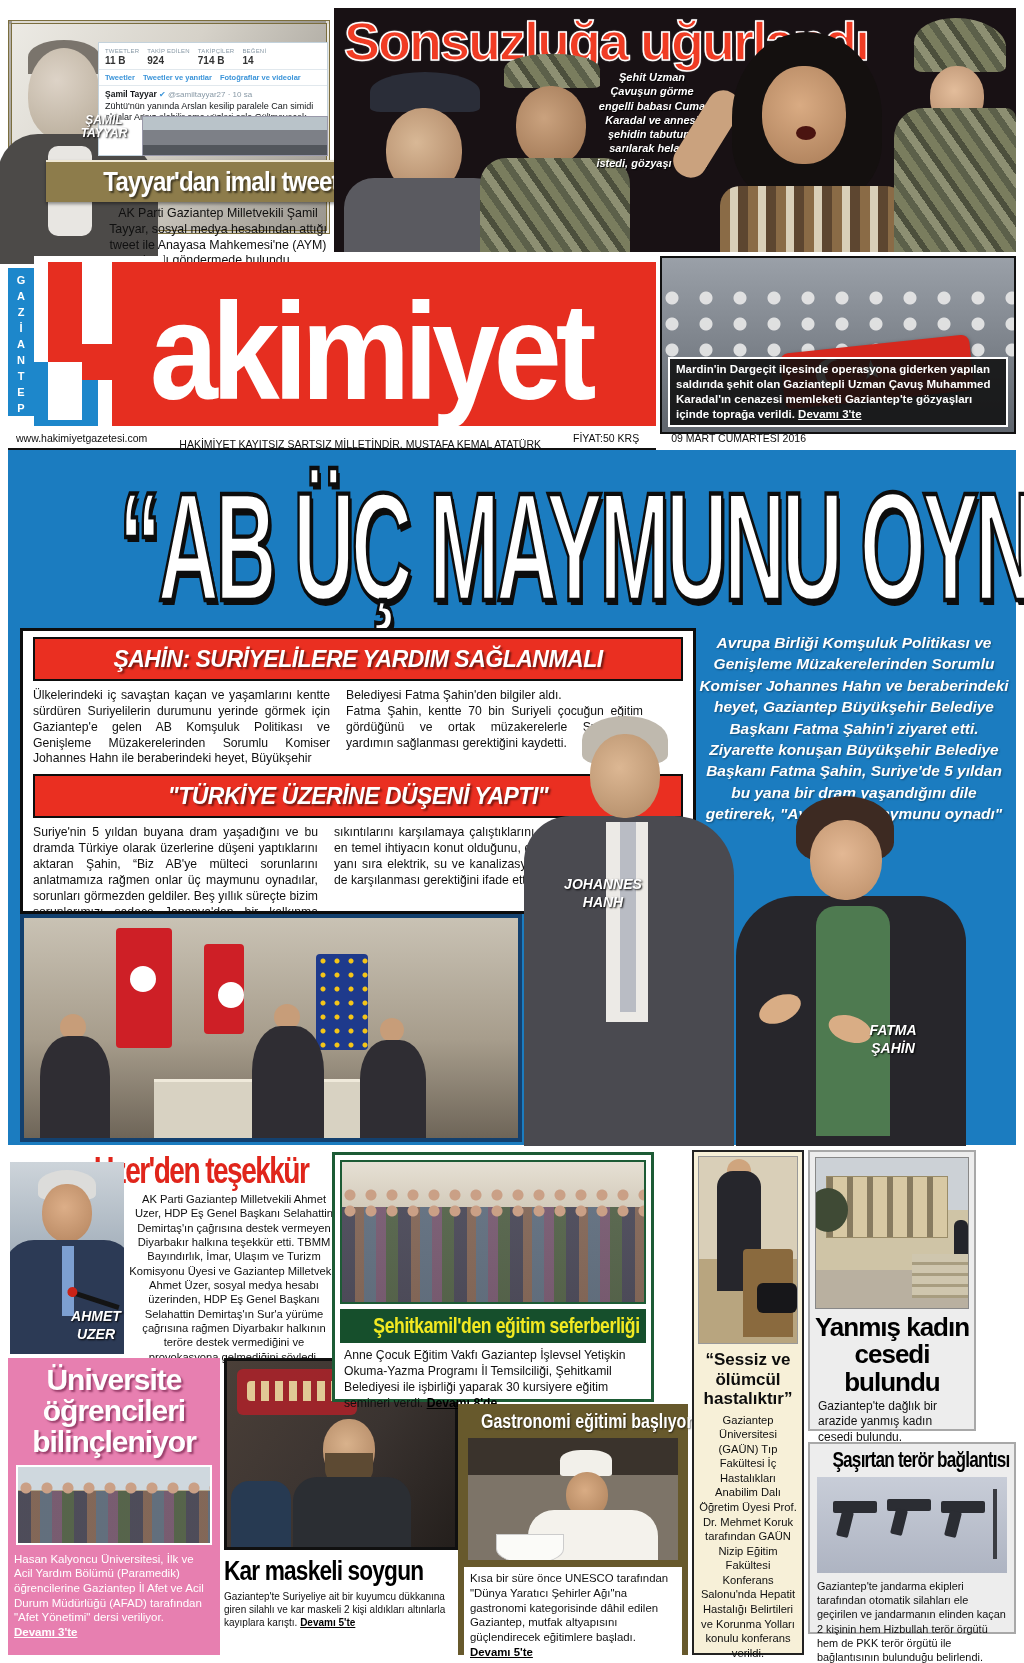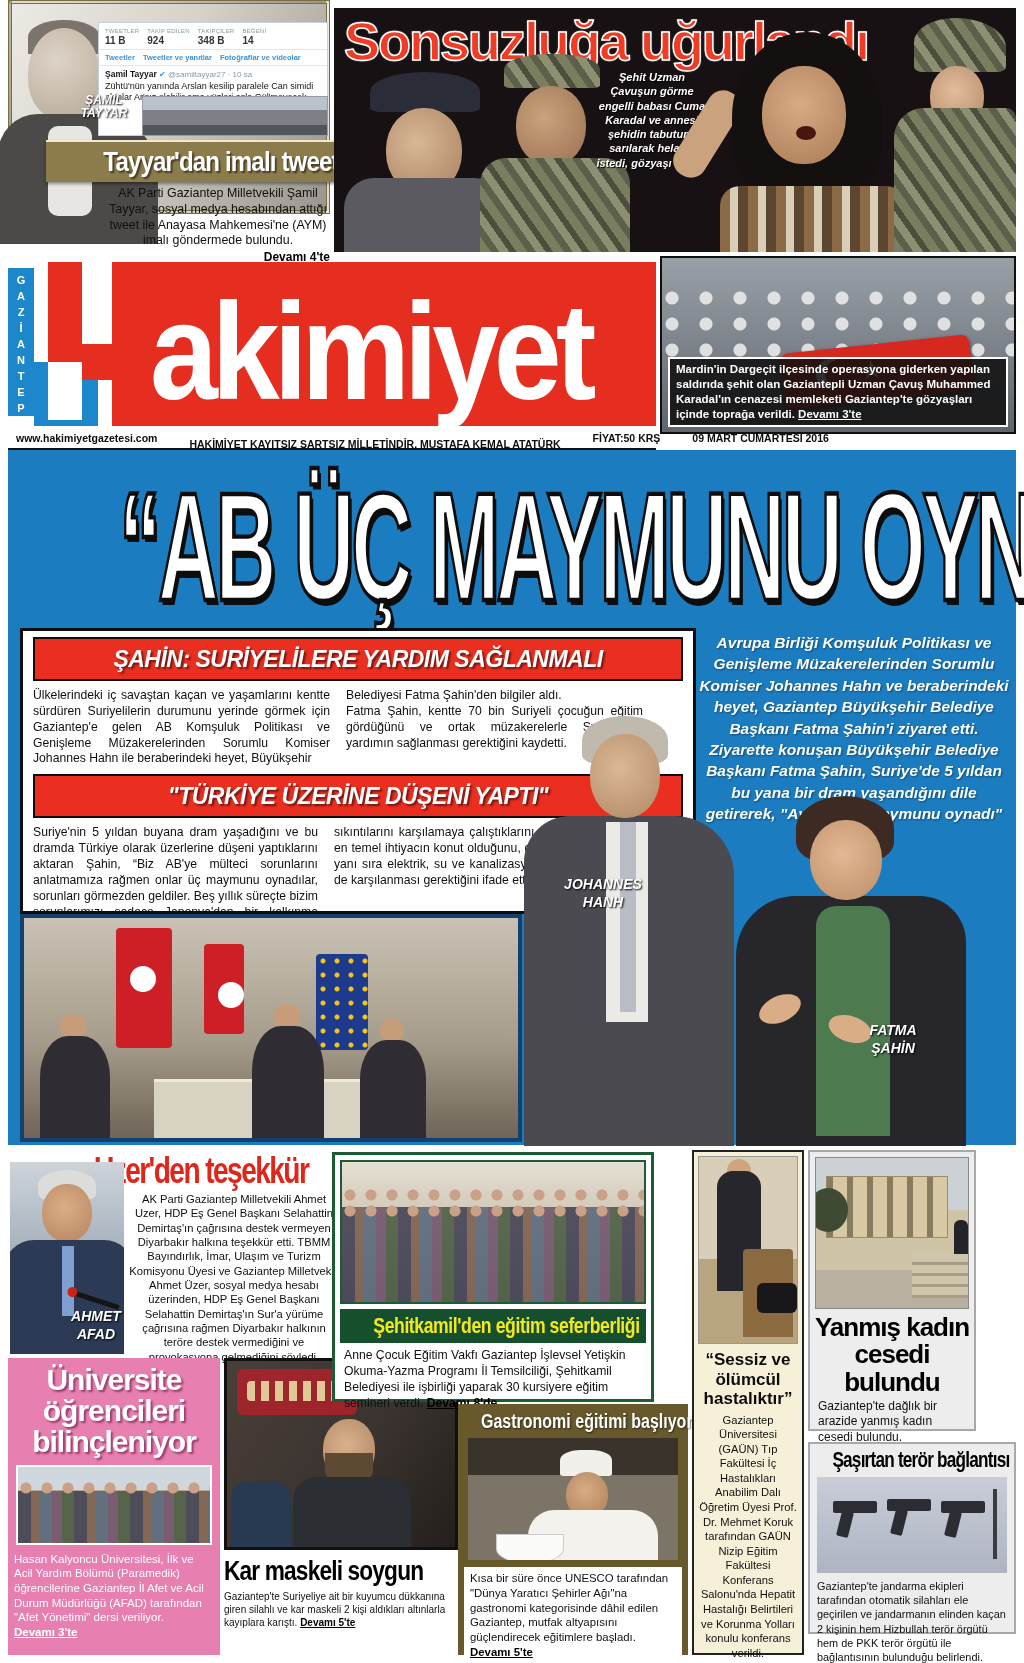--- a/index.html
+++ b/index.html
@@ -4,21 +4,21 @@
 <style>
   html,body{margin:0;padding:0;background:#fff;}
   #page{position:relative;width:1024px;height:1663px;background:#fff;overflow:hidden;
         font-family:"Liberation Sans",sans-serif;color:#111;}
   .abs{position:absolute;}
   .ph{position:absolute;overflow:hidden;}
   .more{font-weight:bold;text-decoration:underline;color:#000;white-space:nowrap;}
   .pre{white-space:pre-line;}
 
   
-  #tayyar-box{left:8px;top:0;width:322px;height:214px;border:4px double #7b6e3e;
+  #tayyar-box{left:8px;top:20px;width:322px;height:214px;border:4px double #7b6e3e;
               background:linear-gradient(120deg,#eceae4 0%,#d6d2c9 45%,#9a968e 100%);box-sizing:border-box;}
   .tayyar-head{left:16px;top:24px;width:72px;height:92px;border-radius:50% 50% 45% 45%;
                background:radial-gradient(circle at 40% 35%,#ddd3c7,#b5a996);}
   .tayyar-hair{left:16px;top:16px;width:72px;height:34px;border-radius:50% 50% 0 0;background:#7a746c;}
   .tayyar-body{left:-14px;top:110px;width:160px;height:130px;border-radius:40px 60px 0 0;background:#4c4a48;}
   .tayyar-shirt{left:36px;top:122px;width:44px;height:90px;background:#e8e6e2;border-radius:10px;}
   .tweet-card{left:86px;top:18px;width:230px;height:114px;background:#fff;border:1px solid #c3d2dc;
               font-size:8px;box-sizing:border-box;}
   .tw-stats{display:flex;gap:8px;padding:3px 6px;border-bottom:1px solid #e1e8ed;}
   .tw-stat b{display:block;font-size:10px;color:#333;}
@@ -71,21 +71,21 @@
   .logo-blue{left:26px;top:106px;width:64px;height:64px;background:#1d87cb;}
   .logo-leg-l-top{left:40px;top:6px;width:34px;height:100px;background:#e62e20;}
   .logo-leg-l-bot{left:40px;top:106px;width:34px;height:58px;background:#fff;}
   .logo-cross{left:74px;top:88px;width:66px;height:36px;background:#e62e20;}
   .logo-leg-r{left:104px;top:6px;width:52px;height:164px;background:#e62e20;}
   .logo-red{left:140px;top:6px;width:508px;height:164px;background:#e62e20;overflow:hidden;}
   .logo-red span{display:block;color:#fff;font-weight:bold;font-size:122px;letter-spacing:-6px;
         line-height:150px;margin:6px 0 0 2px;transform:scaleY(1.12);transform-origin:center top;}
   
   #tagline{left:8px;top:428px;width:648px;height:20px;display:flex;align-items:center;
-           border-bottom:3px solid #101010;font-size:10.5px;font-weight:bold;color:#0d0d0d;gap:8px;}
+           border-bottom:3px solid #101010;font-size:10.5px;font-weight:normal;color:#0d0d0d;gap:8px;}
   #tagline .seg{padding:0 8px;white-space:nowrap;}
   #tagline .sep{width:3px;height:16px;background:#101010;}
   #tagline .motto{flex:1;text-align:left;margin-top:11px;}
 
   
   #funeral-photo{left:660px;top:256px;width:356px;height:178px;border:2px solid #101010;box-sizing:border-box;
         background:linear-gradient(#9aa0a8 0%,#80868e 45%,#5f656d 100%);}
   #funeral-photo .helmets{position:absolute;left:0;right:0;top:18%;height:40%;
         background-image:radial-gradient(circle at 10px 9px,#e9e9e9 6px,rgba(0,0,0,0) 7px);background-size:34px 26px;opacity:.9;}
   .coffin{position:absolute;left:120px;top:86px;width:190px;height:56px;background:#d6281e;border-radius:8px;
@@ -250,21 +250,21 @@
         <div class="tw-stat">
           <span>TWEETLER</span>
           <b>11 B</b>
         </div>
         <div class="tw-stat">
           <span>TAKİP EDİLEN</span>
           <b>924</b>
         </div>
         <div class="tw-stat">
           <span>TAKİPÇİLER</span>
-          <b>348 B</b>
+          <b>714 B</b>
         </div>
         <div class="tw-stat">
           <span>BEĞENİ</span>
           <b>14</b>
         </div>
       </div>
       <div class="tw-tabs">
         <span>Tweetler</span>
         <span>Tweetler ve yanıtlar</span>
         <span>Fotoğraflar ve videolar</span>
@@ -408,21 +408,21 @@
   <div id="bottom" class="abs">
 
     <div class="abs uzer-headline">Uzer'den teşekkür</div>
     <div class="ph uzer-photo">
       <div class="uzer-hair"></div>
       <div class="uzer-face"></div>
       <div class="uzer-suit"></div>
       <div class="uzer-tie"></div>
       <div class="uzer-mic"></div>
     </div>
-    <div class="abs photo-label uzer-label">AHMET AFAD</div>
+    <div class="abs photo-label uzer-label">AHMET UZER</div>
     <div class="abs uzer-body">
       <span>AK Parti Gaziantep Milletvekili Ahmet Uzer, HDP Eş Genel Başkanı Selahattin Demirtaş'ın çağrısına destek vermeyen Diyarbakır halkına teşekkür etti. TBMM Bayındırlık, İmar, Ulaşım ve Turizm Komisyonu Üyesi ve Gaziantep Milletvekili Ahmet Üzer, sosyal medya hesabı üzerinden, HDP Eş Genel Başkanı Selahattin Demirtaş'ın Sur'a yürüme çağrısına rağmen Diyarbakır halkının teröre destek vermediğini ve provokasyona gelmediğini söyledi.</span>
       <span class="more uzer-more">Devamı 3'te</span>
     </div>
 
     <div class="abs pink-box">
       <div class="pink-headline">Üniversite öğrencileri bilinçleniyor</div>
       <div class="pink-photo crowd"></div>
       <div class="pink-body">
         <span>Hasan Kalyoncu Üniversitesi, İlk ve Acil Yardım Bölümü (Paramedik) öğrencilerine Gaziantep İl Afet ve Acil Durum Müdürlüğü (AFAD) tarafından "Afet Yönetimi" dersi veriliyor.</span>

